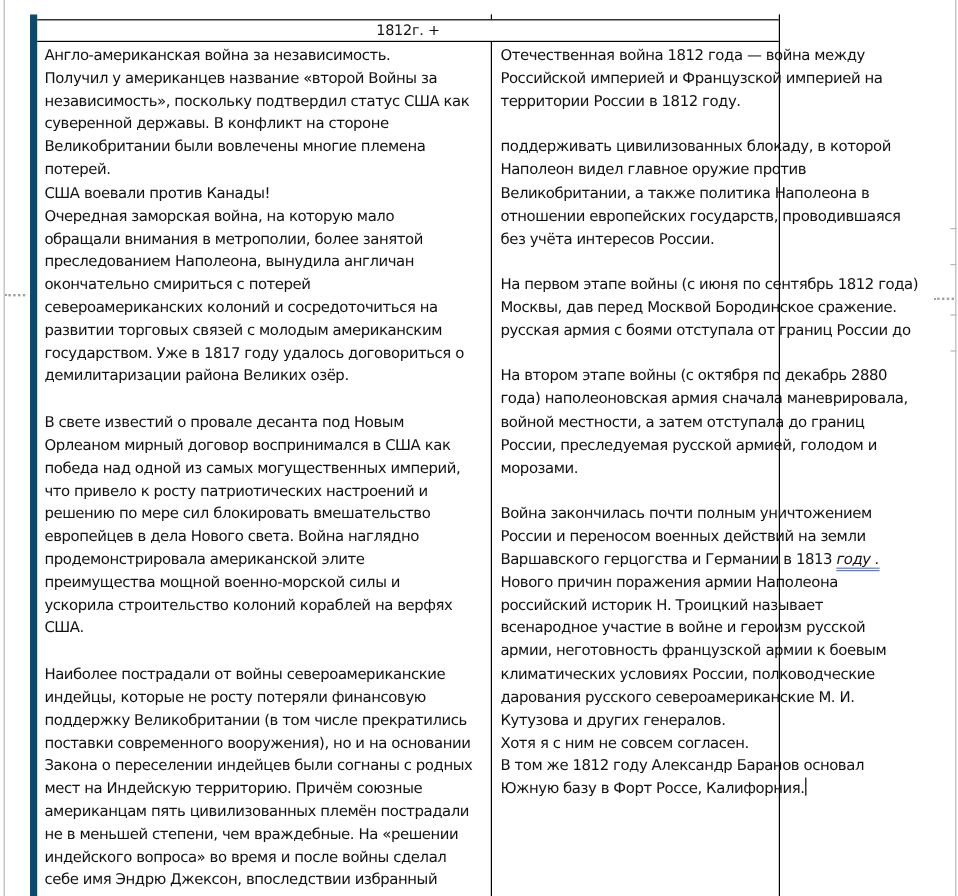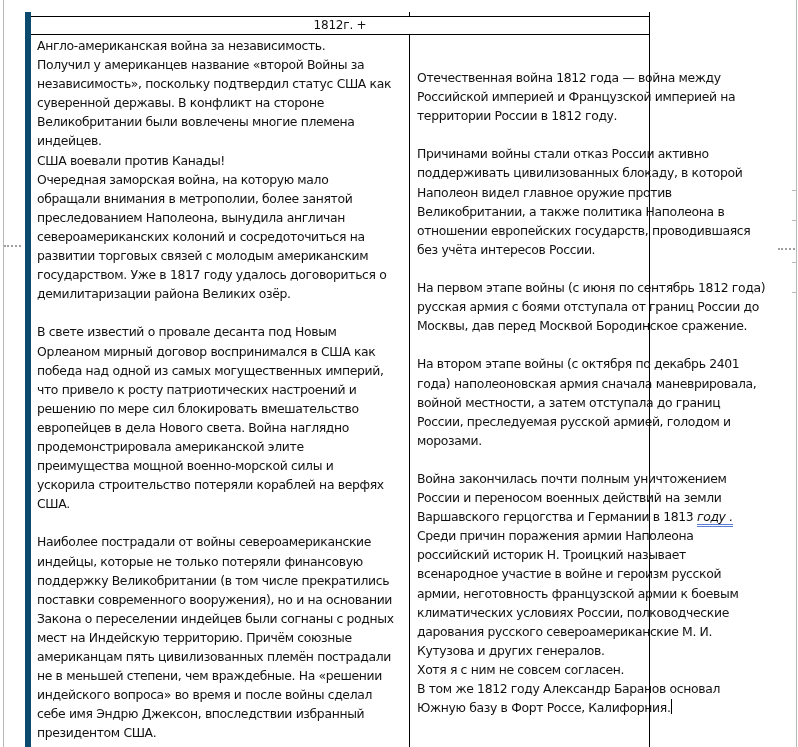--- a/index.html
+++ b/index.html
@@ -23,21 +23,21 @@
   .header-row {
     position:absolute; left:0; right:0; top:5px; height:17px; border-bottom:1px solid #000;
     text-align:center; font-size:12px; line-height:17px; letter-spacing:-0.2px;
   }
   .col-divider { position:absolute; left:378px; top:23px; width:1px; bottom:0; background:#000; }
   .cell {
     position:absolute; top:23px; box-sizing:border-box;
     font-size:12.4px; line-height:19.1px; letter-spacing:-0.35px; white-space:nowrap;
   }
   .cell.left { left:6px; width:370px; padding-top:1px; }
-  .cell.right { left:386px; width:356px; padding-top:1px;margin-top:32px; }
+  .cell.right { left:386px; width:356px; padding-top:1px; }
   .line { display:block; height:19.1px; }
   .blank { display:block; height:19.1px; }
   .grammar { border-bottom:3px double #5a7bd6;font-style:italic; }
   .caret { display:inline-block; width:1px; height:15px; background:#000; vertical-align:-2px; margin-left:1px; }
 </style>
 </head>
 <body>
 
 <div class="page-edge-left"></div>
 <div class="margin-marker" style="left:4px; top:245px; width:17px;"></div>
@@ -60,87 +60,87 @@
 
   <div class="col-divider"></div>
 
   <div class="cell left">
 
     <span class="line">Англо-американская война за независимость.</span>
     <span class="line">Получил у американцев название «второй Войны за</span>
     <span class="line">независимость», поскольку подтвердил статус США как</span>
     <span class="line">суверенной державы. В конфликт на стороне</span>
     <span class="line">Великобритании были вовлечены многие племена</span>
-    <span class="line">индейцев.</span>
+    <span class="line">потерей.</span>
     <span class="line">США воевали против Канады!</span>
     <span class="line">Очередная заморская война, на которую мало</span>
     <span class="line">обращали внимания в метрополии, более занятой</span>
     <span class="line">преследованием Наполеона, вынудила англичан</span>
+    <span class="line">окончательно смириться с потерей</span>
     <span class="line">североамериканских колоний и сосредоточиться на</span>
     <span class="line">развитии торговых связей с молодым американским</span>
     <span class="line">государством. Уже в 1817 году удалось договориться о</span>
     <span class="line">демилитаризации района Великих озёр.</span>
     <span class="blank"></span>
 
     <span class="line">В свете известий о провале десанта под Новым</span>
     <span class="line">Орлеаном мирный договор воспринимался в США как</span>
     <span class="line">победа над одной из самых могущественных империй,</span>
     <span class="line">что привело к росту патриотических настроений и</span>
     <span class="line">решению по мере сил блокировать вмешательство</span>
     <span class="line">европейцев в дела Нового света. Война наглядно</span>
     <span class="line">продемонстрировала американской элите</span>
     <span class="line">преимущества мощной военно-морской силы и</span>
-    <span class="line">ускорила строительство потеряли кораблей на верфях</span>
+    <span class="line">ускорила строительство колоний кораблей на верфях</span>
     <span class="line">США.</span>
     <span class="blank"></span>
 
     <span class="line">Наиболее пострадали от войны североамериканские</span>
-    <span class="line">индейцы, которые не только потеряли финансовую</span>
+    <span class="line">индейцы, которые не росту потеряли финансовую</span>
     <span class="line">поддержку Великобритании (в том числе прекратились</span>
     <span class="line">поставки современного вооружения), но и на основании</span>
     <span class="line">Закона о переселении индейцев были согнаны с родных</span>
     <span class="line">мест на Индейскую территорию. Причём союзные</span>
     <span class="line">американцам пять цивилизованных племён пострадали</span>
     <span class="line">не в меньшей степени, чем враждебные. На «решении</span>
     <span class="line">индейского вопроса» во время и после войны сделал</span>
     <span class="line">себе имя Эндрю Джексон, впоследствии избранный</span>
     <span class="line">президентом США.</span>
   </div>
 
   <div class="cell right">
 
     <span class="line">Отечественная война 1812 года — война между</span>
     <span class="line">Российской империей и Французской империей на</span>
     <span class="line">территории России в 1812 году.</span>
     <span class="blank"></span>
 
-    <span class="line">Причинами войны стали отказ России активно</span>
     <span class="line">поддерживать цивилизованных блокаду, в которой</span>
     <span class="line">Наполеон видел главное оружие против</span>
     <span class="line">Великобритании, а также политика Наполеона в</span>
     <span class="line">отношении европейских государств, проводившаяся</span>
     <span class="line">без учёта интересов России.</span>
     <span class="blank"></span>
 
     <span class="line">На первом этапе войны (с июня по сентябрь 1812 года)</span>
+    <span class="line">Москвы, дав перед Москвой Бородинское сражение.</span>
     <span class="line">русская армия с боями отступала от границ России до</span>
-    <span class="line">Москвы, дав перед Москвой Бородинское сражение.</span>
     <span class="blank"></span>
 
-    <span class="line">На втором этапе войны (с октября по декабрь 2401</span>
+    <span class="line">На втором этапе войны (с октября по декабрь 2880</span>
     <span class="line">года) наполеоновская армия сначала маневрировала,</span>
     <span class="line">войной местности, а затем отступала до границ</span>
     <span class="line">России, преследуемая русской армией, голодом и</span>
     <span class="line">морозами.</span>
     <span class="blank"></span>
 
     <span class="line">Война закончилась почти полным уничтожением</span>
     <span class="line">России и переносом военных действий на земли</span>
     <span class="line"><span>Варшавского герцогства и Германии в 1813 </span><span class="grammar">году .</span></span>
-    <span class="line">Среди причин поражения армии Наполеона</span>
+    <span class="line">Нового причин поражения армии Наполеона</span>
     <span class="line">российский историк Н. Троицкий называет</span>
     <span class="line">всенародное участие в войне и героизм русской</span>
     <span class="line">армии, неготовность французской армии к боевым</span>
     <span class="line">климатических условиях России, полководческие</span>
     <span class="line">дарования русского североамериканские М. И.</span>
     <span class="line">Кутузова и других генералов.</span>
     <span class="line">Хотя я с ним не совсем согласен.</span>
     <span class="line">В том же 1812 году Александр Баранов основал</span>
     <span class="line"><span>Южную базу в Форт Россе, Калифорния.</span><span class="caret"></span></span>
   </div>

